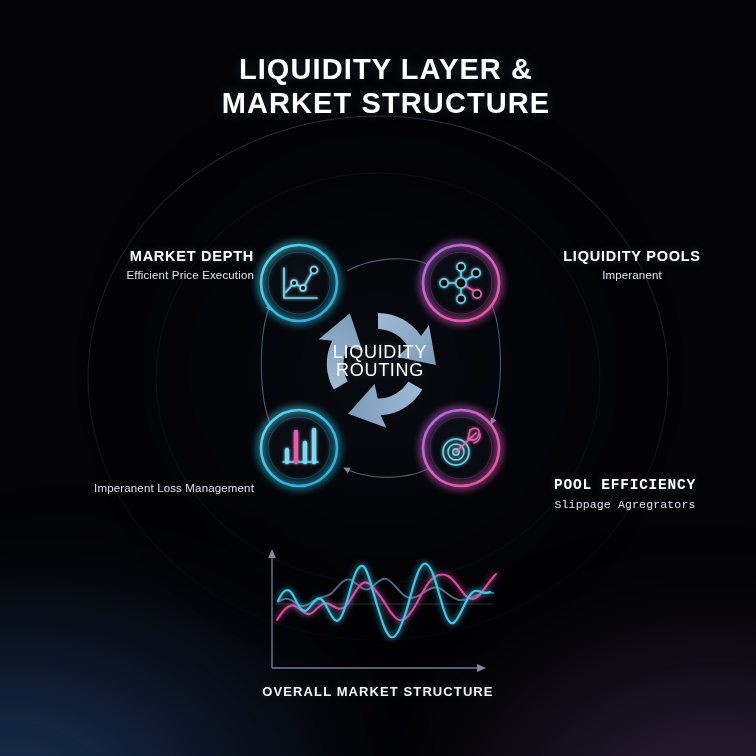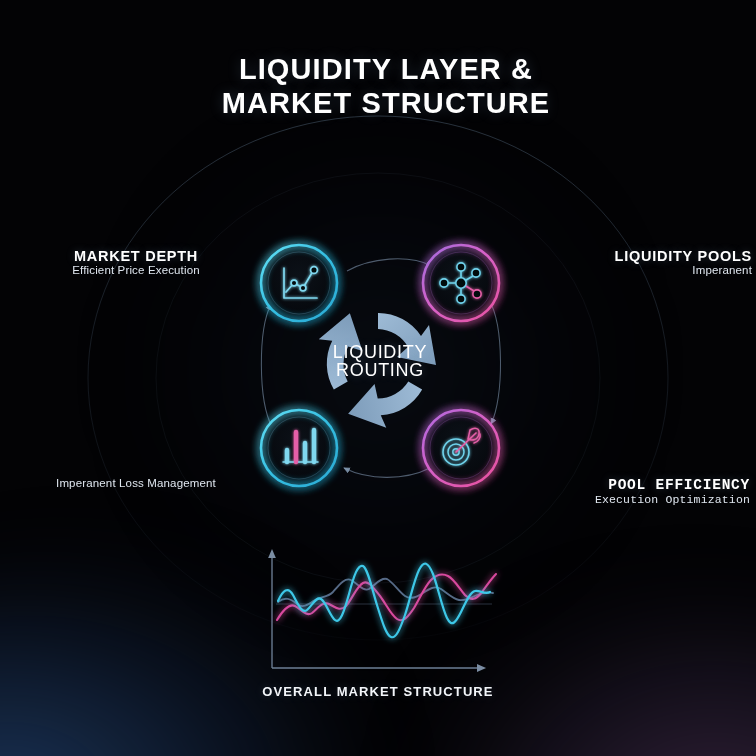--- a/index.html
+++ b/index.html
@@ -97,24 +97,25 @@
     letter-spacing: 0.75px;
     color: #ffffff;
     white-space: nowrap;
     text-shadow: 0 0 9px rgba(160,200,235,0.25);
   }
   .node-label .nl-sub {
     font-size: 11.5px;
     font-weight: normal;
     letter-spacing: 0.15px;
     color: #dfe6ef;
+    margin-top: 5px;
     white-space: nowrap;
   }
-  .align-right { text-align: center; }
-  .align-left  { text-align: right; }
+  .align-right { text-align: right; }
+  .align-left  { text-align: center; }
 
   #label-market-depth   { left: 18px;  top: 248px; width: 236px; }
   #label-liquidity-pools{ left: 512px; top: 248px; width: 240px; }
   #label-inventory-risk { left: 18px;  top: 477px; width: 236px; }
   #label-pool-efficiency{ left: 500px; top: 477px; width: 250px; font-family: Liberation Mono, monospace; }
 
   
   #hub-text {
     position: absolute;
     left: 318px;
@@ -330,21 +331,21 @@
     <div class="nl-title">LIQUIDITY POOLS</div>
     <div class="nl-sub">Imperanent</div>
   </div>
 
   <div class="node-label align-right" id="label-inventory-risk">
     <div class="nl-sub">Imperanent Loss Management</div>
   </div>
 
   <div class="node-label align-left" id="label-pool-efficiency">
     <div class="nl-title">POOL EFFICIENCY</div>
-    <div class="nl-sub">Execution Optimization</div>
+    <div class="nl-sub">Slippage Agregrators</div>
   </div>
 
   <svg id="wave-svg" viewBox="0 0 756 756">
     <defs>
       <filter id="waveGlow" x="-25%" y="-60%" width="150%" height="220%">
         <feGaussianBlur stdDeviation="3.0" result="b"></feGaussianBlur>
         <feMerge>
           <feMergeNode in="b"></feMergeNode>
             <feMergeNode in="SourceGraphic"></feMergeNode>
         </feMerge>

